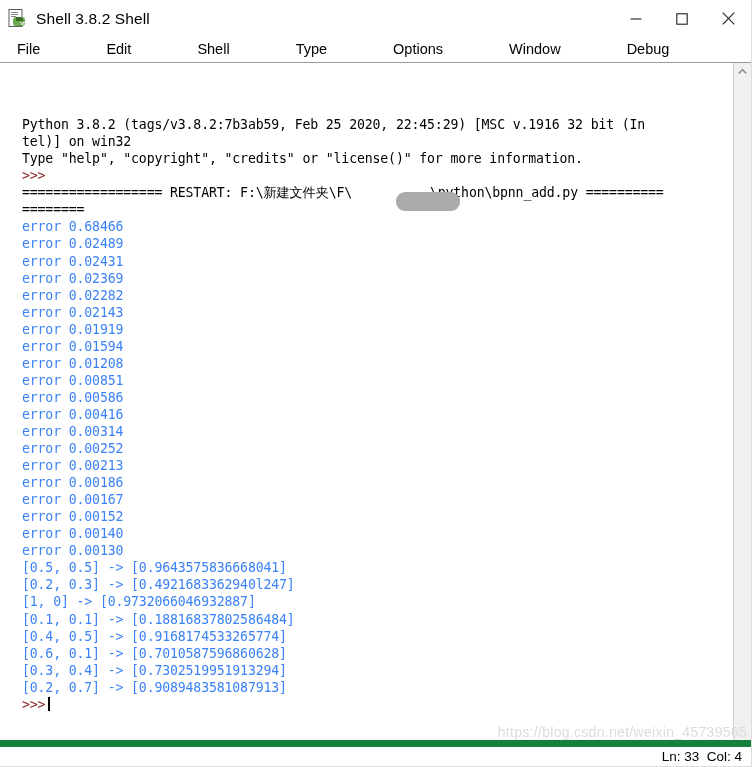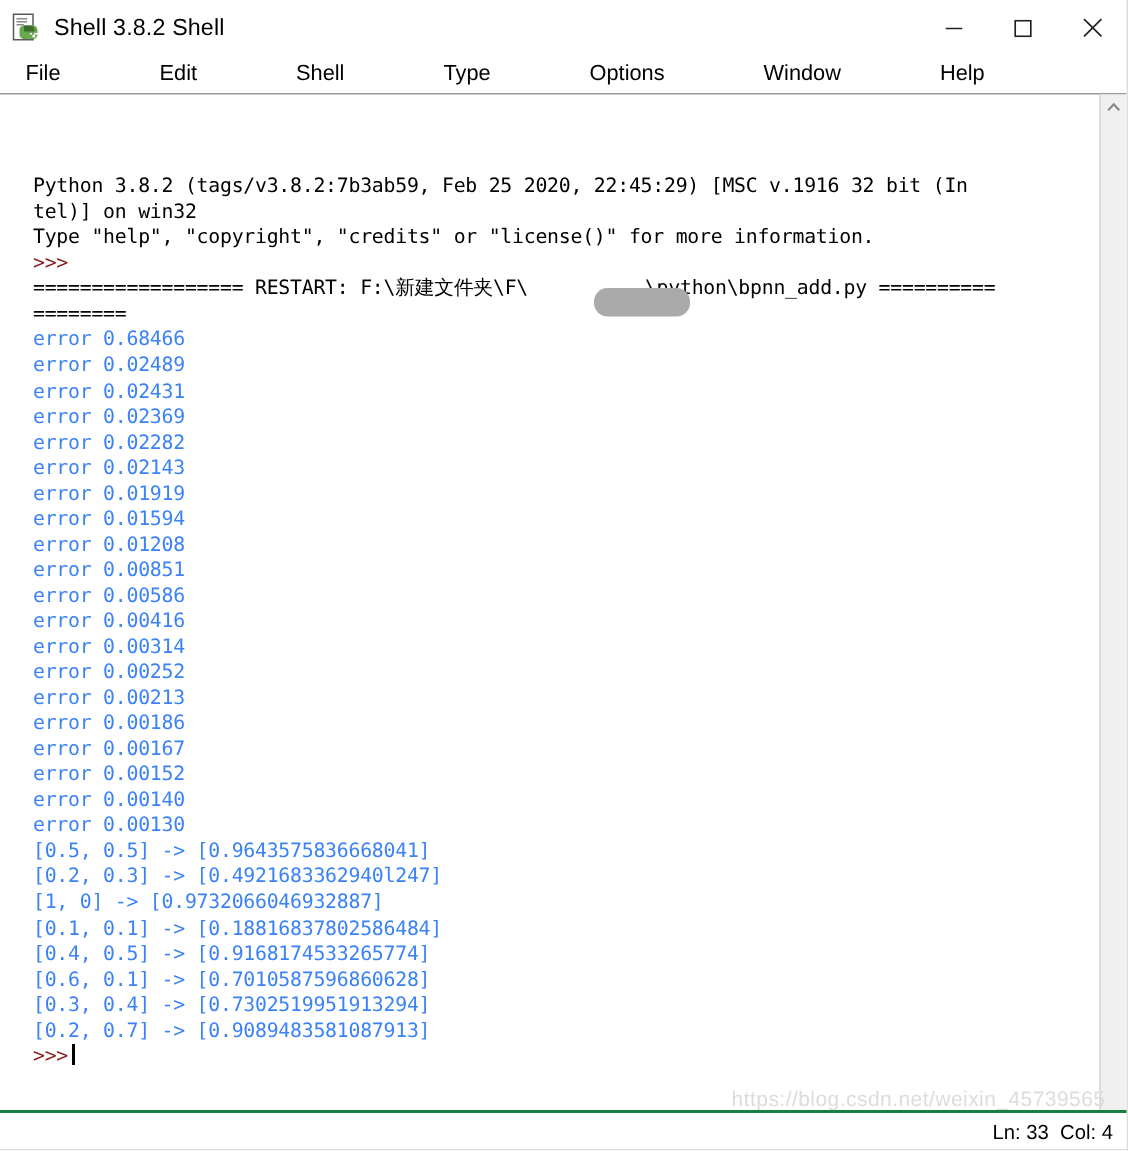--- a/index.html
+++ b/index.html
@@ -145,38 +145,38 @@
   }
 
   
   .statusbar {
     position: absolute;
     left: 0;
     bottom: 0;
     width: 752px;
     height: 26px;
     background: #ffffff;
-    border-top: 2px solid #15803d;
+    border-top: 7px solid #15803d;
     box-sizing: border-box;
     display: flex;
     align-items: center;
     justify-content: flex-end;
     padding-right: 10px;
   }
   .status-text {
     font-size: 13.5px;
     color: #000000;
     font-family: "Liberation Sans", sans-serif;
     white-space: pre;
   }
 
   
   .watermark {
     position: absolute;
-    right: 14px;
+    right: 4px;
     bottom: 26px;
     font-size: 14px;
     color: #dcdcdc;
     font-family: "Liberation Sans", sans-serif;
     white-space: nowrap;
     pointer-events: none;
     letter-spacing: 0.3px;
   }
 </style>
 </head>
@@ -218,21 +218,21 @@
     </div>
   </div>
 
   <div class="menubar">
     <div class="menu-item">File</div>
     <div class="menu-item">Edit</div>
     <div class="menu-item">Shell</div>
     <div class="menu-item">Type</div>
     <div class="menu-item">Options</div>
     <div class="menu-item">Window</div>
-    <div class="menu-item">Help</div>
+    <div class="menu-item">Debug</div>
   </div>
 
   <div class="editor-wrap">
 
     <div class="console" id="console">
       <div class="redaction"></div>
     <div class="line c-black">Python 3.8.2 (tags/v3.8.2:7b3ab59, Feb 25 2020, 22:45:29) [MSC v.1916 32 bit (In</div><div class="line c-black">tel)] on win32</div><div class="line c-black">Type "help", "copyright", "credits" or "license()" for more information.</div><div class="line c-red">&gt;&gt;&gt;</div><div class="line c-black">================== RESTART: F:\新建文件夹\F\          \python\bpnn_add.py ==========</div><div class="line c-black">========</div><div class="line c-blue">error 0.68466</div><div class="line c-blue">error 0.02489</div><div class="line c-blue">error 0.02431</div><div class="line c-blue">error 0.02369</div><div class="line c-blue">error 0.02282</div><div class="line c-blue">error 0.02143</div><div class="line c-blue">error 0.01919</div><div class="line c-blue">error 0.01594</div><div class="line c-blue">error 0.01208</div><div class="line c-blue">error 0.00851</div><div class="line c-blue">error 0.00586</div><div class="line c-blue">error 0.00416</div><div class="line c-blue">error 0.00314</div><div class="line c-blue">error 0.00252</div><div class="line c-blue">error 0.00213</div><div class="line c-blue">error 0.00186</div><div class="line c-blue">error 0.00167</div><div class="line c-blue">error 0.00152</div><div class="line c-blue">error 0.00140</div><div class="line c-blue">error 0.00130</div><div class="line c-blue">[0.5, 0.5] -&gt; [0.9643575836668041]</div><div class="line c-blue">[0.2, 0.3] -&gt; [0.4921683362940l247]</div><div class="line c-blue">[1, 0] -&gt; [0.9732066046932887]</div><div class="line c-blue">[0.1, 0.1] -&gt; [0.18816837802586484]</div><div class="line c-blue">[0.4, 0.5] -&gt; [0.9168174533265774]</div><div class="line c-blue">[0.6, 0.1] -&gt; [0.7010587596860628]</div><div class="line c-blue">[0.3, 0.4] -&gt; [0.7302519951913294]</div><div class="line c-blue">[0.2, 0.7] -&gt; [0.9089483581087913]</div><div class="line c-red"><span>&gt;&gt;&gt;</span><span class="caret"></span></div></div>
 
     <div class="vscroll">
       <div class="scroll-arrow">

